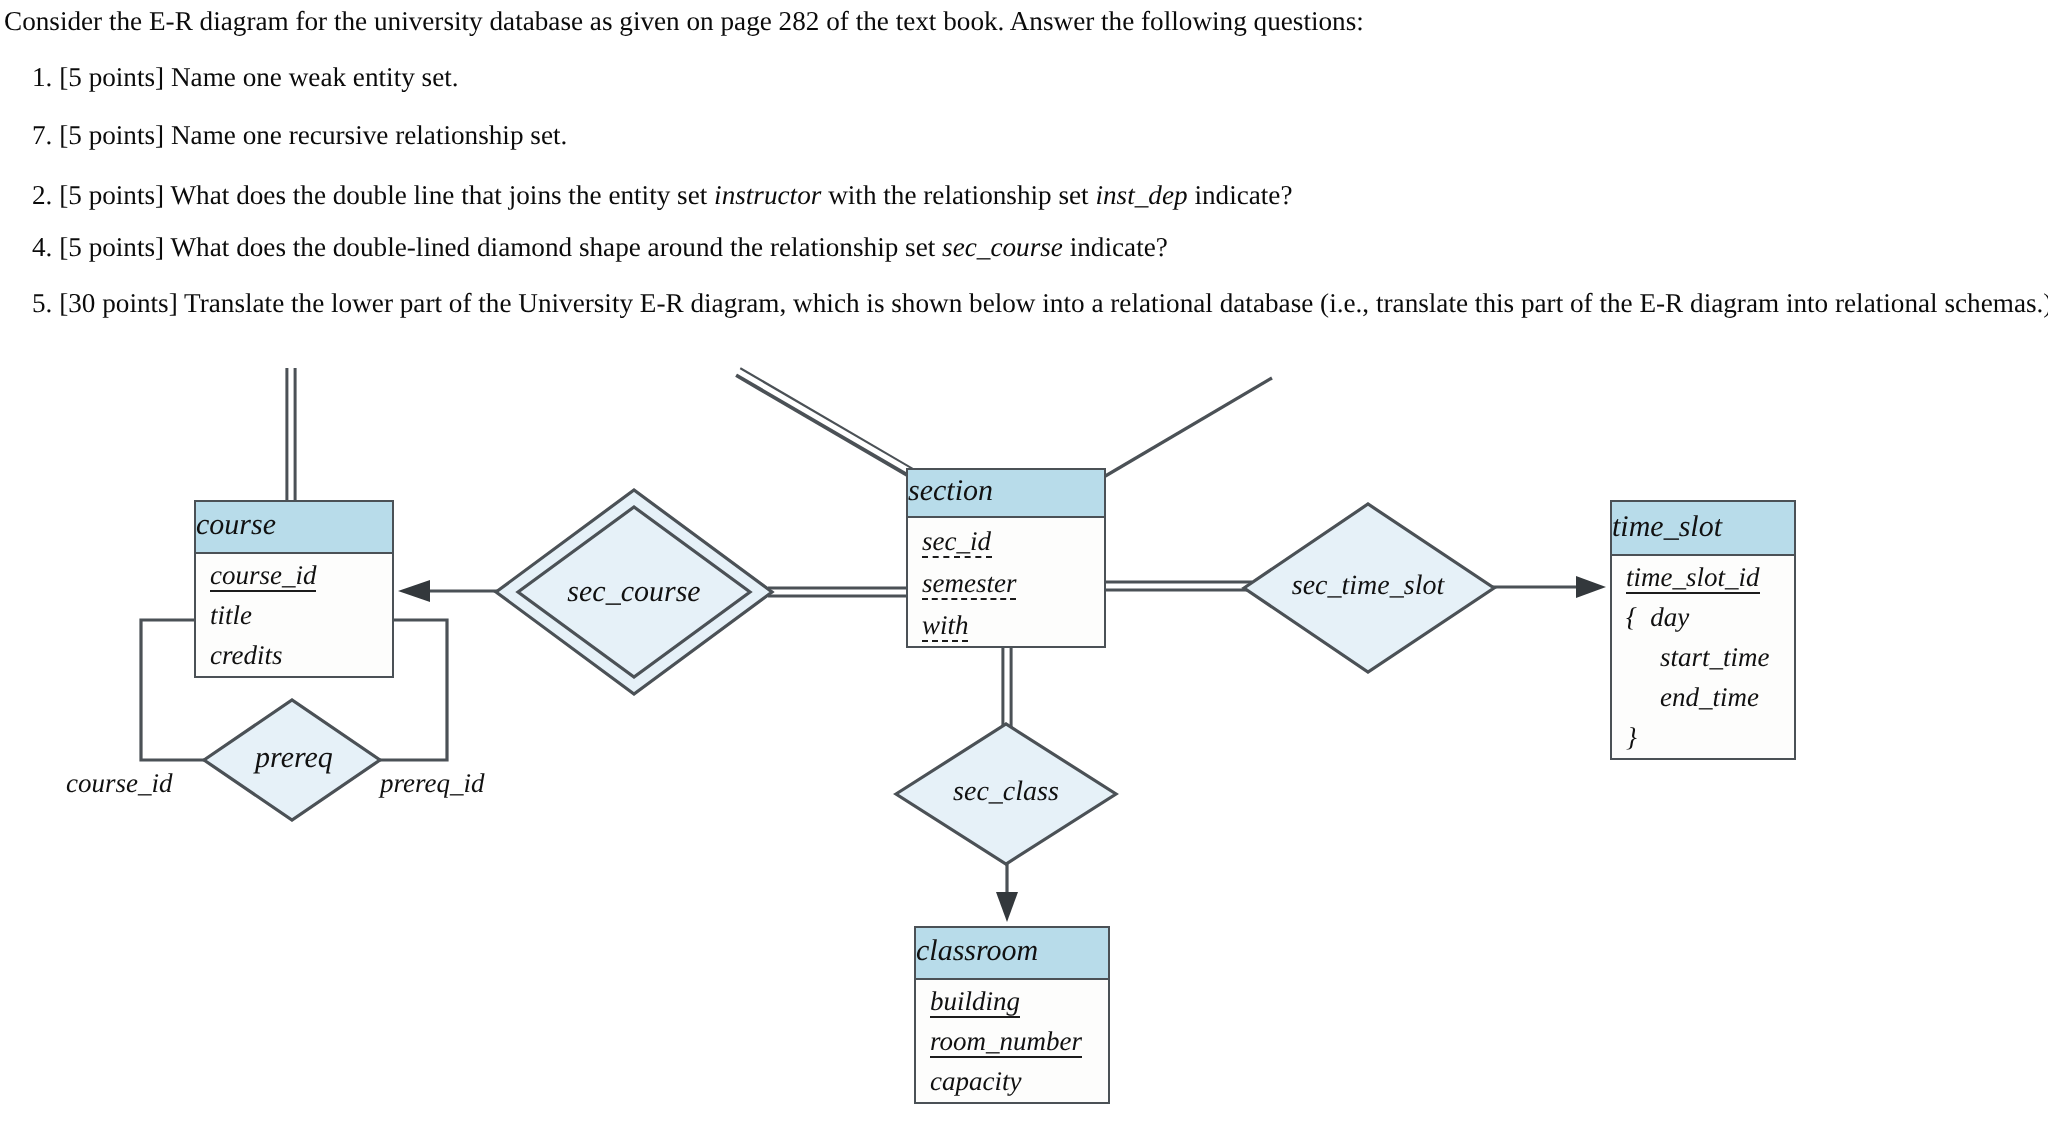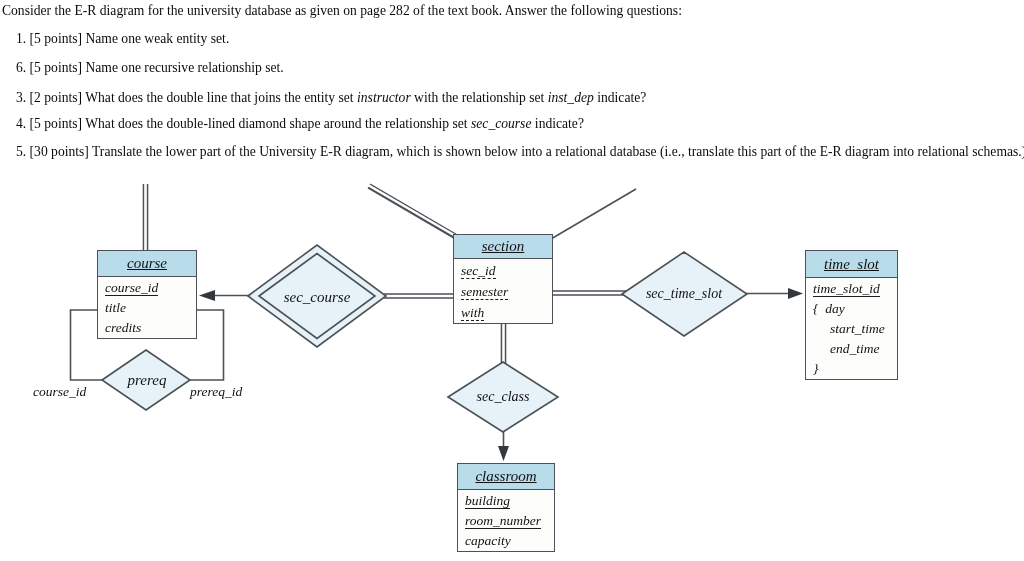--- a/index.html
+++ b/index.html
@@ -11,42 +11,42 @@
   
   .diagram-svg{position:absolute;left:0;top:0;z-index:1;}
   .ln{stroke:#4b5156;stroke-width:1.6;fill:none;}
   .dbl-bg{stroke:#4b5156;stroke-width:5.6;fill:none;}
   .dbl-core{stroke:#ffffff;stroke-width:2.6;fill:none;}
   .arrowhead{fill:#33383c;stroke:none;}
   .diamond{fill:#e6f1f8;stroke:#4b5156;stroke-width:1.6;}
   
   .entity{position:absolute;z-index:2;border:1.6px solid #4b5156;background:#fdfdfc;
           box-sizing:border-box;font-style:italic;}
-  .entity-header{background:#b8dcea;border-bottom:1.6px solid #4b5156;text-align:center;
-                 font-size:15px;color:#111;text-decoration:underline;}
+  .entity-header{background:#b8dcea;border-bottom:1.6px solid #4b5156;text-align:left;
+                 font-size:15px;color:#111;}
   .entity-body{padding:1px 0 0 7px;}
   .arow{font-size:13.5px;line-height:20px;white-space:pre;color:#111;}
   .arow.tall{line-height:21px;}
   .indent{padding-left:17px;}
   .u{border-bottom:1.2px solid #1c1c1c;}
   .ud{border-bottom:1.2px dashed #1c1c1c;}
   
   .dlabel{position:absolute;z-index:3;transform:translate(-50%,-50%);font-style:italic;
           font-size:14.5px;white-space:nowrap;color:#111;}
   .elabel{position:absolute;z-index:3;font-style:italic;font-size:13.5px;white-space:nowrap;color:#111;}
 </style>
 </head>
 <body>
 
 <div class="page">
 
   <p class="q" style="left:2px;top:3px">Consider the E-R diagram for the university database as given on page 282 of the text book. Answer the following questions:</p>
   <p class="q" style="left:16px;top:31px">1. [5 points] Name one weak entity set.</p>
-  <p class="q" style="left:16px;top:60px">6. [5 points] Name one recursive relationship set.</p>
-  <p class="q" style="left:16px;top:90px"><span>3. [2 points] What does the double line that joins the entity set </span><em>instructor</em><span> with the relationship set </span><em>inst_dep</em><span> indicate?</span></p>
+  <p class="q" style="left:16px;top:60px">7. [5 points] Name one recursive relationship set.</p>
+  <p class="q" style="left:16px;top:90px"><span>2. [5 points] What does the double line that joins the entity set </span><em>instructor</em><span> with the relationship set </span><em>inst_dep</em><span> indicate?</span></p>
   <p class="q" style="left:16px;top:116px"><span>4. [5 points] What does the double-lined diamond shape around the relationship set </span><em>sec_course</em><span> indicate?</span></p>
   <p class="q" style="left:16px;top:144px">5. [30 points] Translate the lower part of the University E-R diagram, which is shown below into a relational database (i.e., translate this part of the E-R diagram into relational schemas.)</p>
 
   <svg class="diagram-svg" width="1024" height="561" viewBox="0 0 1024 561">
 
     <g>
       <path class="dbl-bg" d="M145.5,184 V252"></path>
       <path class="dbl-bg" d="M369,186 L458,238"></path>
       <path class="dbl-bg" d="M384,296 H455"></path>
       <path class="dbl-bg" d="M552,293 H626"></path>

